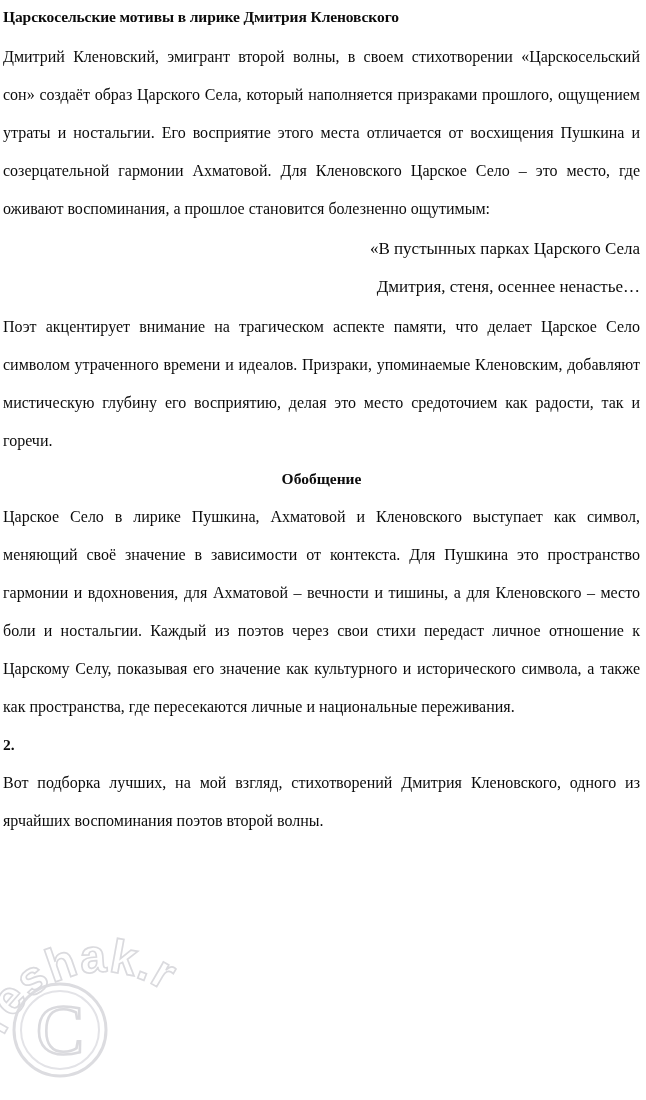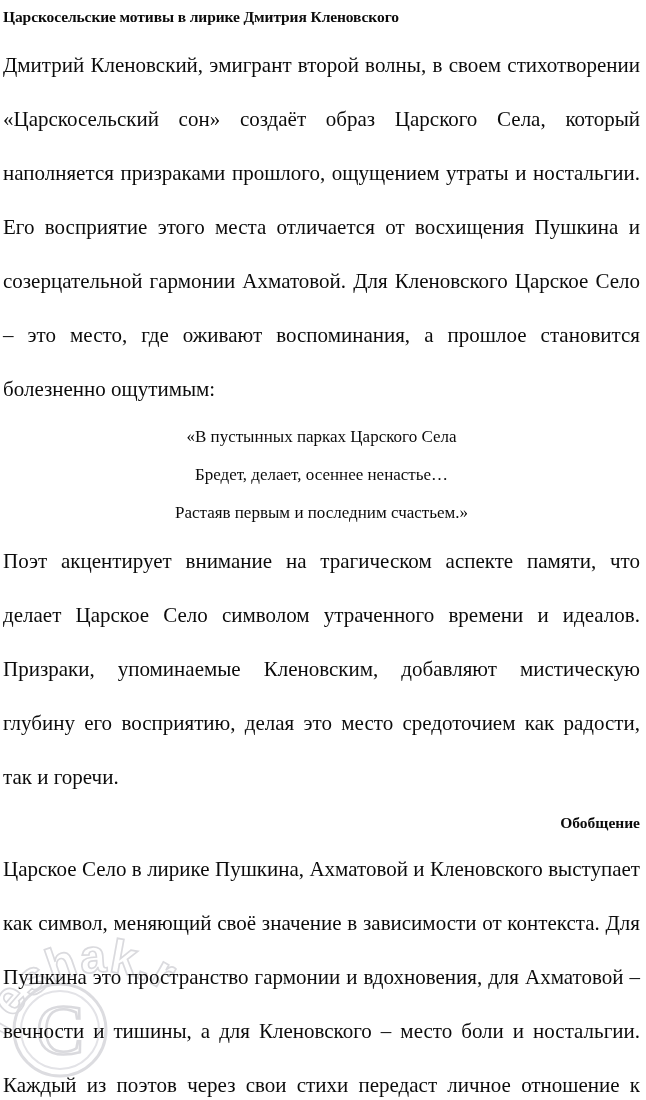--- a/index.html
+++ b/index.html
@@ -49,47 +49,47 @@
     padding-top: 2px;
     letter-spacing: -0.1px;
     text-align: left;
   }
 
   .subhead {
     font-size: 15.5px;
     font-weight: bold;
     line-height: 38px;
     margin: 0;
-    text-align: right;
+    text-align: center;
   }
 
   .num-marker {
     font-size: 15.5px;
     font-weight: bold;
     line-height: 38px;
     margin: 0;
     text-align: left;
   }
 
   p.body {
-    font-size: 21px;
-    line-height: 54px;
+    font-size: 16px;
+    line-height: 38px;
     margin: 0;
     text-align: justify;
     text-justify: inter-word;
     hyphens: none;
   }
 
   .verse {
     margin: 0;
   }
   .verse .line {
     font-size: 17px;
     line-height: 38px;
-    text-align: center;
+    text-align: right;
     white-space: nowrap;
   }
 
   .gap-6  { height: 6px; }
   .gap-2  { height: 2px; }
 </style>
 </head>
 <body>
 
 <div class="watermark">
@@ -115,22 +115,21 @@
   <h1 class="doc-title">Царскосельские мотивы в лирике Дмитрия Кленовского</h1>
 
   <div class="gap-6"></div>
 
   <p class="body">Дмитрий Кленовский, эмигрант второй волны, в своем стихотворении «Царскосельский сон» создаёт образ Царского Села, который наполняется призраками прошлого, ощущением утраты и ностальгии. Его восприятие этого места отличается от восхищения Пушкина и созерцательной гармонии Ахматовой. Для Кленовского Царское Село – это место, где оживают воспоминания, а прошлое становится болезненно ощутимым:</p>
 
   <div class="gap-2"></div>
 
   <div class="verse">
     <div class="line">«В пустынных парках Царского Села</div>
-    <div class="line">Бредет, делает, осеннее ненастье…</div>
-    <div class="line">Растаяв первым и последним счастьем.»</div>
+    <div class="line">Дмитрия, стеня, осеннее ненастье…</div>
   </div>
 
   <div class="gap-2"></div>
 
   <p class="body">Поэт акцентирует внимание на трагическом аспекте памяти, что делает Царское Село символом утраченного времени и идеалов. Призраки, упоминаемые Кленовским, добавляют мистическую глубину его восприятию, делая это место средоточием как радости, так и горечи.</p>
 
   <h2 class="subhead">Обобщение</h2>
 
   <p class="body">Царское Село в лирике Пушкина, Ахматовой и Кленовского выступает как символ, меняющий своё значение в зависимости от контекста. Для Пушкина это пространство гармонии и вдохновения, для Ахматовой – вечности и тишины, а для Кленовского – место боли и ностальгии. Каждый из поэтов через свои стихи передаст личное отношение к Царскому Селу, показывая его значение как культурного и исторического символа, а также как пространства, где пересекаются личные и национальные переживания.</p>
 

